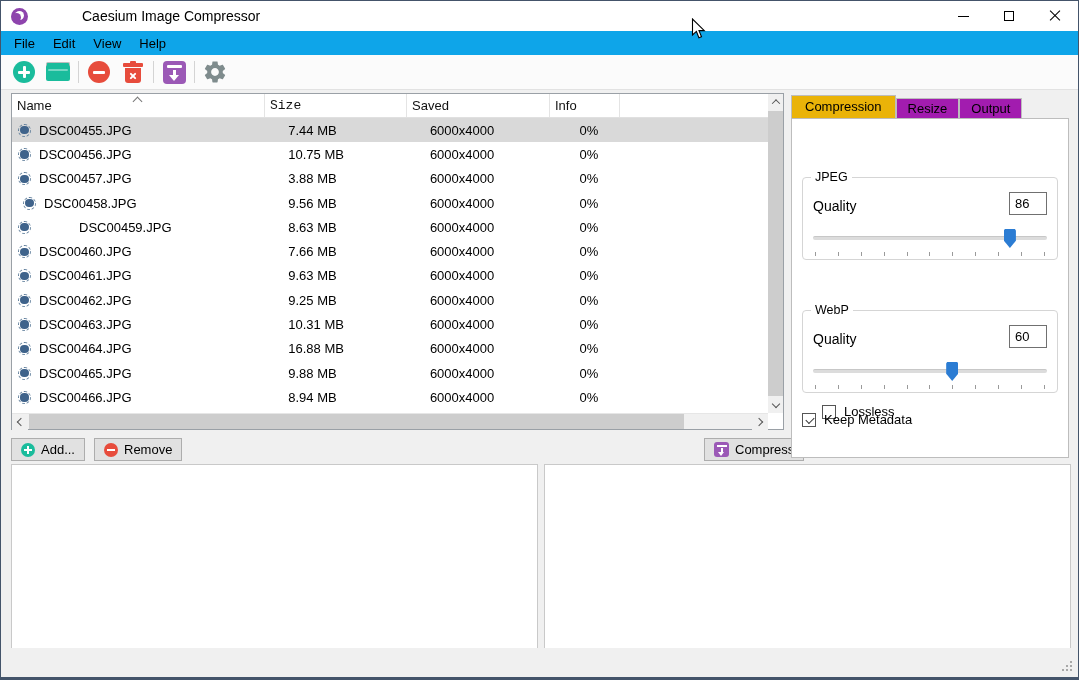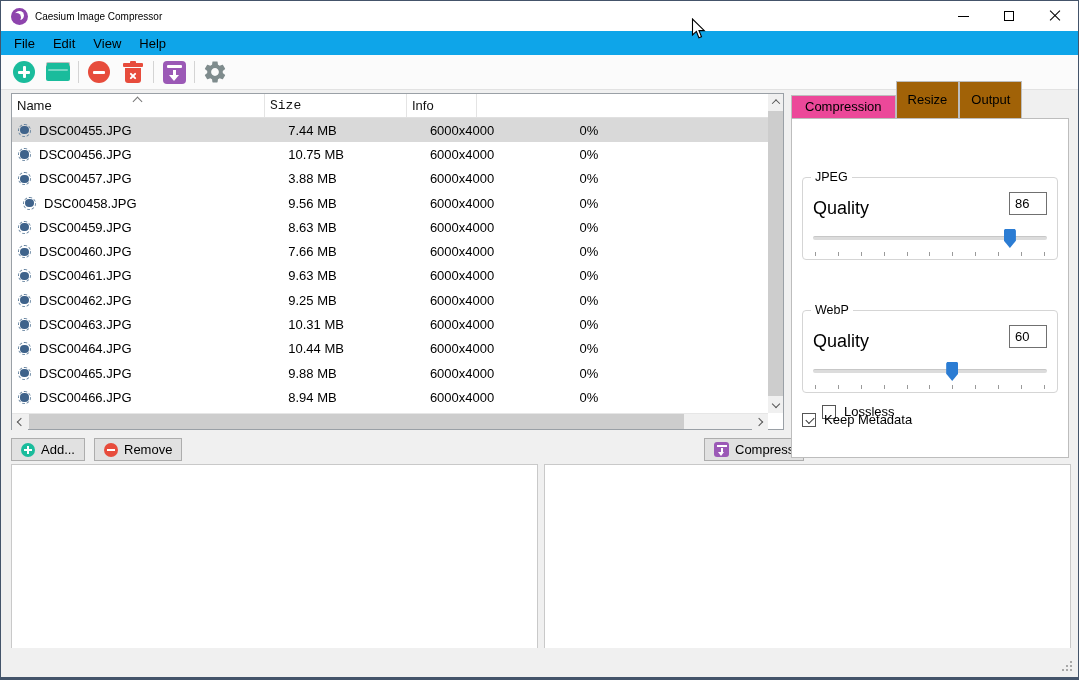--- a/index.html
+++ b/index.html
@@ -10,21 +10,21 @@
     position:relative; width:1079px; height:680px; background:#f0f0f0;
     border:1px solid #44546a; border-bottom:3px solid #44546a;
     overflow:hidden; font-size:13px; color:#000;
   }
 
   
   .titlebar{ position:absolute; left:0; top:0; right:0; height:30px; background:#ffffff; display:flex; align-items:center; }
   .app-icon{ width:17px; height:17px; border-radius:50%; background:#8e44ad; margin:0 7px 0 10px; position:relative; overflow:hidden; }
   .app-icon::after{ content:''; position:absolute; left:4px; top:3px; width:9px; height:9px; border-radius:50%; background:#fff; }
   .app-icon::before{ content:''; position:absolute; left:1px; top:5px; width:9px; height:9px; border-radius:50%; background:#8e44ad; z-index:1; }
-  .title-text{ font-size:10px; color:#000; }
+  .title-text{ font-size:14px; color:#000;margin-left:47px; }
   .win-controls{ margin-left:auto; display:flex; height:100%; }
   .win-btn{ width:46px; height:100%; display:flex; align-items:center; justify-content:center; }
   .glyph-min{ width:11px; height:1px; background:#000; }
   .glyph-max{ width:10px; height:10px; border:1px solid #000; }
   .glyph-close{ position:relative; width:12px; height:12px; }
   .glyph-close::before,.glyph-close::after{ content:''; position:absolute; left:-1px; top:5px; width:14px; height:1px; background:#000; }
   .glyph-close::before{ transform:rotate(45deg); }
   .glyph-close::after{ transform:rotate(-45deg); }
 
   
@@ -94,27 +94,27 @@
   .btn-ic-circle.teal{ background:#1abc9c; } .btn-ic-circle.red{ background:#e74c3c; }
   .btn-ic-circle .h{ position:absolute; left:3px; top:6px; width:8px; height:2px; background:#fff; }
   .btn-ic-circle .v{ position:absolute; left:6px; top:3px; width:2px; height:8px; background:#fff; }
   .btn-ic-compress{ width:15px; height:15px; background:#9b59b6; border-radius:3px; position:relative; flex:none; }
   .btn-ic-compress .top{ position:absolute; left:2.5px; top:2.5px; width:10px; height:2px; background:#fff; }
   .btn-ic-compress .stem{ position:absolute; left:6.5px; top:6px; width:2px; height:4px; background:#fff; }
   .btn-ic-compress .head{ position:absolute; left:4px; top:9.5px; border-left:3.5px solid transparent; border-right:3.5px solid transparent; border-top:4px solid #fff; }
 
   
   .tabs{ position:absolute; left:790px; top:95px; height:22px; display:flex; align-items:flex-end; z-index:2; }
-  .tab{ border:1px solid #bdbdbd; border-bottom:none; background:#a16207; padding:2px 11px 3px; font-size:13px; height:37px; display:flex; align-items:center; }
-  .tab.active{ background:#ec4899; height:23px; padding:3px 13px 4px; position:relative; }
+  .tab{ border:1px solid #bdbdbd; border-bottom:none; background:#a21caf; padding:2px 11px 3px; font-size:13px; height:20px; display:flex; align-items:center; }
+  .tab.active{ background:#eab308; height:23px; padding:3px 13px 4px; position:relative; }
   .pane{ position:absolute; left:790px; top:117px; width:278px; height:340px; background:#fff; border:1px solid #bdbdbd; }
 
   .groupbox{ position:absolute; left:10px; width:256px; height:83px; border:1px solid #d5d5d5; border-radius:4px; }
   .gb-title{ position:absolute; left:8px; top:-8px; background:#fff; padding:0 4px; font-size:12.5px; }
-  .gb-label{ position:absolute; left:10px; top:20px; font-size:18px; }
+  .gb-label{ position:absolute; left:10px; top:20px; font-size:14px; }
   .spinbox{ position:absolute; right:10px; top:14px; width:38px; height:23px; border:1px solid #707070; background:#fff; font-family:"Liberation Sans",sans-serif; font-size:13px; padding-left:5px; outline:none; }
   .slider{ position:absolute; left:10px; right:10px; top:50px; height:20px; }
   .slider .track{ position:absolute; left:0; right:0; top:8px; height:4px; background:#dcdcdc; border-top:1px solid #c7c7c7; border-radius:2px; }
   .slider .handle{ position:absolute; top:1px; width:12px; height:19px; background:#2b7cd3; clip-path:polygon(8% 0,92% 0,100% 8%,100% 62%,50% 100%,0 62%,0 8%); }
   .ticks{ position:absolute; left:12px; right:12px; top:74px; display:flex; justify-content:space-between; }
   .tick{ width:1px; height:4px; background:#9a9a9a; }
 
   .chk-row{ position:absolute; left:10px; display:flex; align-items:center; gap:8px; }
   .chk-box{ width:14px; height:14px; border:1px solid #555; background:#fff; position:relative; flex:none; }
   .chk-box.checked::after{ content:''; position:absolute; left:2.5px; top:3px; width:7px; height:4px; border-left:1.6px solid #333; border-bottom:1.6px solid #333; transform:rotate(-45deg); }
@@ -205,20 +205,23 @@
 
   <div class="file-table">
     <div class="thead" id="thead">
         <div class="th" style="width: 253px;">
           <div class="sort-asc"></div>
           <span>Name</span>
         </div>
         <div class="th" style="width: 142px; font-family: Liberation Mono, monospace;">
           <span>Size</span>
         </div>
+        <div class="th" style="width: 143px;">
+          <span>Saved</span>
+        </div>
         <div class="th" style="width: 70px;">
           <span>Info</span>
         </div>
       </div>
     <div class="tbody" id="tbody">
         <div class="tr selected">
           <div class="td name" style="width: 253px;">
             <span class="status-dot"></span>
             <span>DSC00455.JPG</span>
           </div>
@@ -283,21 +286,21 @@
             <span>6000x4000</span>
           </div>
           <div class="td pad" style="width: 143px;">
             <span>0%</span>
           </div>
           <div class="td pad" style="width: 70px;">
             <span></span>
           </div>
         </div>
         <div class="tr">
-          <div class="td name" style="width: 253px;">
+          <div class="td name" style="width: 253px; gap: 40px;">
             <span class="status-dot"></span>
             <span>DSC00459.JPG</span>
           </div>
           <div class="td pad" style="width: 142px;">
             <span>8.63 MB</span>
           </div>
           <div class="td pad" style="width: 150px;">
             <span>6000x4000</span>
           </div>
           <div class="td pad" style="width: 143px;">
@@ -378,21 +381,21 @@
           <div class="td pad" style="width: 70px;">
             <span></span>
           </div>
         </div>
         <div class="tr">
           <div class="td name" style="width: 253px;">
             <span class="status-dot"></span>
             <span>DSC00464.JPG</span>
           </div>
           <div class="td pad" style="width: 142px;">
-            <span>10.44 MB</span>
+            <span>16.88 MB</span>
           </div>
           <div class="td pad" style="width: 150px;">
             <span>6000x4000</span>
           </div>
           <div class="td pad" style="width: 143px;">
             <span>0%</span>
           </div>
           <div class="td pad" style="width: 70px;">
             <span></span>
           </div>

